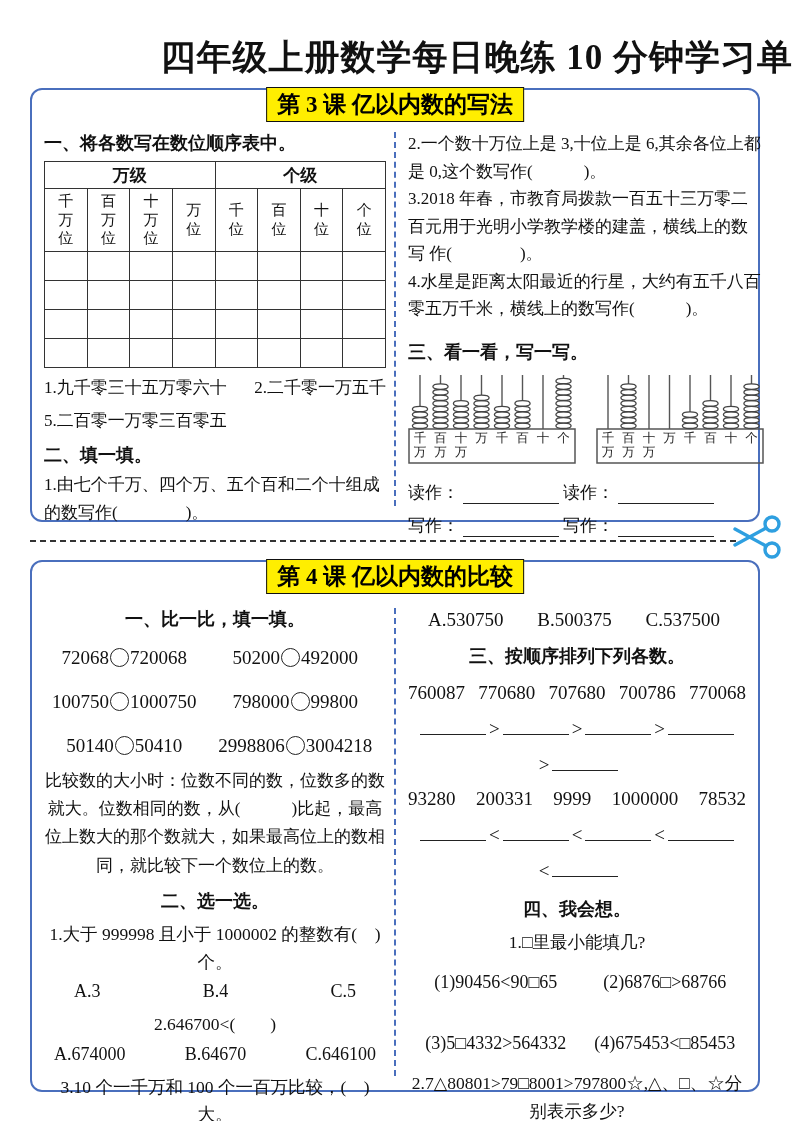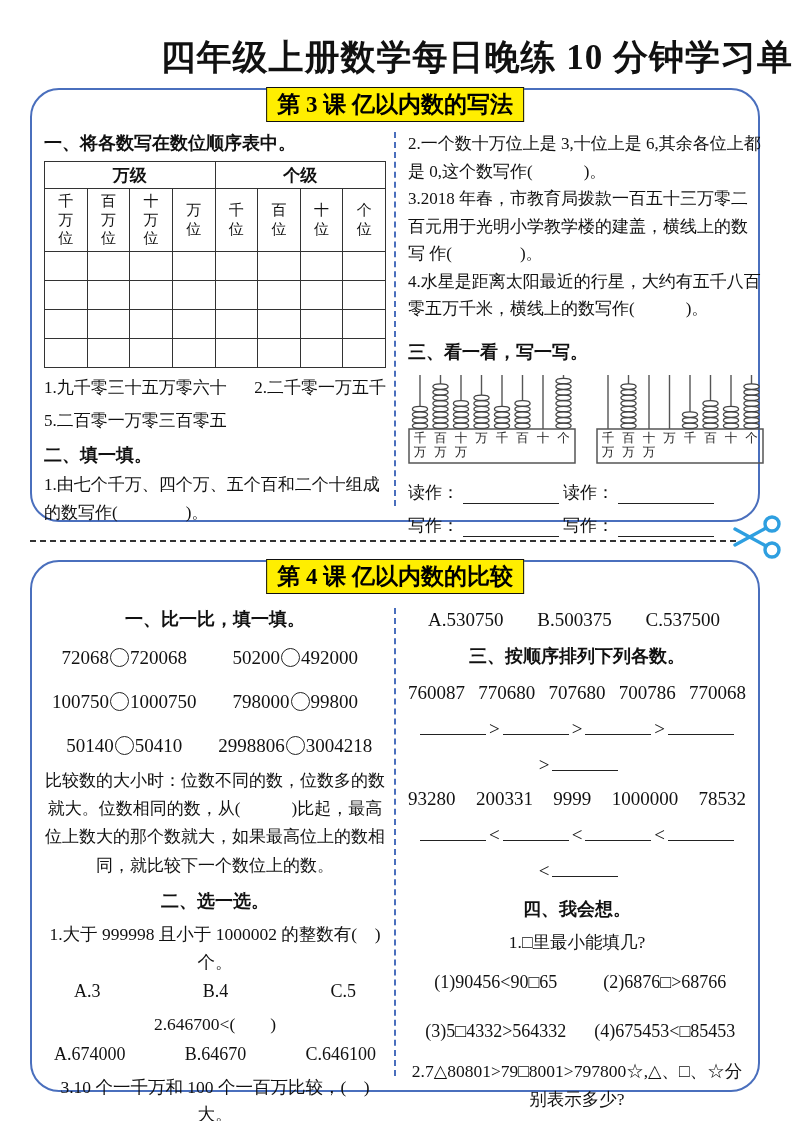--- a/index.html
+++ b/index.html
@@ -7,21 +7,21 @@
     width:793px;height:1121px;position:relative;background:#ffffff;
     font-family:"Liberation Serif","DejaVu Serif",serif;color:#111;
     overflow:hidden;
   }
   .page-title{
     position:absolute;top:34px;left:0;width:100%;text-align:right;
     font-size:35px;font-weight:800;letter-spacing:1px;margin:0;
   }
   .box{
     position:absolute;left:30px;width:730px;box-sizing:border-box;
-    border:2.5px solid #4a6fbd;border-radius:29px;background:#fff;
+    border:2.5px solid #4a6fbd;border-radius:12px;background:#fff;
   }
   #box1{top:88px;height:434px;}
   #box2{top:560px;height:532px;text-align:center;}
   .lesson-header{
     position:absolute;top:-3px;left:50%;transform:translateX(-50%);
     background:#ffee00;border:1.6px solid #111;color:#000;
     font-size:23px;font-weight:700;padding:1px 10px;white-space:nowrap;z-index:2;
   }
   .cols{display:flex;height:100%;box-sizing:border-box;padding:40px 8px 6px 10px;}
   #box2 .cols{padding-top:44px;}
@@ -51,21 +51,21 @@
   .opts{display:flex;font-size:18px;line-height:1.5;margin-top:2px;}
   .opts.spread{justify-content:space-between;padding:0 30px;}
   .opts.inner{justify-content:space-between;padding:0 10px;}
   .opts.top{justify-content:space-between;padding:0 26px 0 20px;font-size:19px;margin-top:0;}
   .q-line{font-size:17.5px;line-height:1.58;margin-top:6px;}
   .numrow{display:flex;justify-content:space-between;font-size:19px;margin-top:12px;gap:8px;}
   .chain{font-size:18px;margin-top:4px;}
   .chain .line{margin-top:14px;white-space:nowrap;}
   .blank{display:inline-block;width:66px;border-bottom:1.6px solid #222;height:15px;}
   .chain .sym{margin:0 3px;font-size:19px;}
-  .subgrid{display:grid;grid-template-columns:52% 48%;row-gap:28px;font-size:18px;margin-top:16px;}
+  .subgrid{display:grid;grid-template-columns:52% 48%;row-gap:40px;font-size:18px;margin-top:16px;}
   .answer-line{border-bottom:1.7px solid #222;width:96%;height:24px;margin-top:4px;}
   
   .cut-line{position:absolute;top:540px;left:30px;width:706px;border-top:2.4px dashed #333;}
   .scissors{position:absolute;top:514px;left:733px;}
   .page-footer{position:absolute;top:1097px;left:13px;width:100%;text-align:right;font-size:15px;color:#222;letter-spacing:2px;margin-top:43px;}
 </style>
 </head>
 <body>
 
 <h1 class="page-title">四年级上册数学每日晚练 10 分钟学习单</h1>

